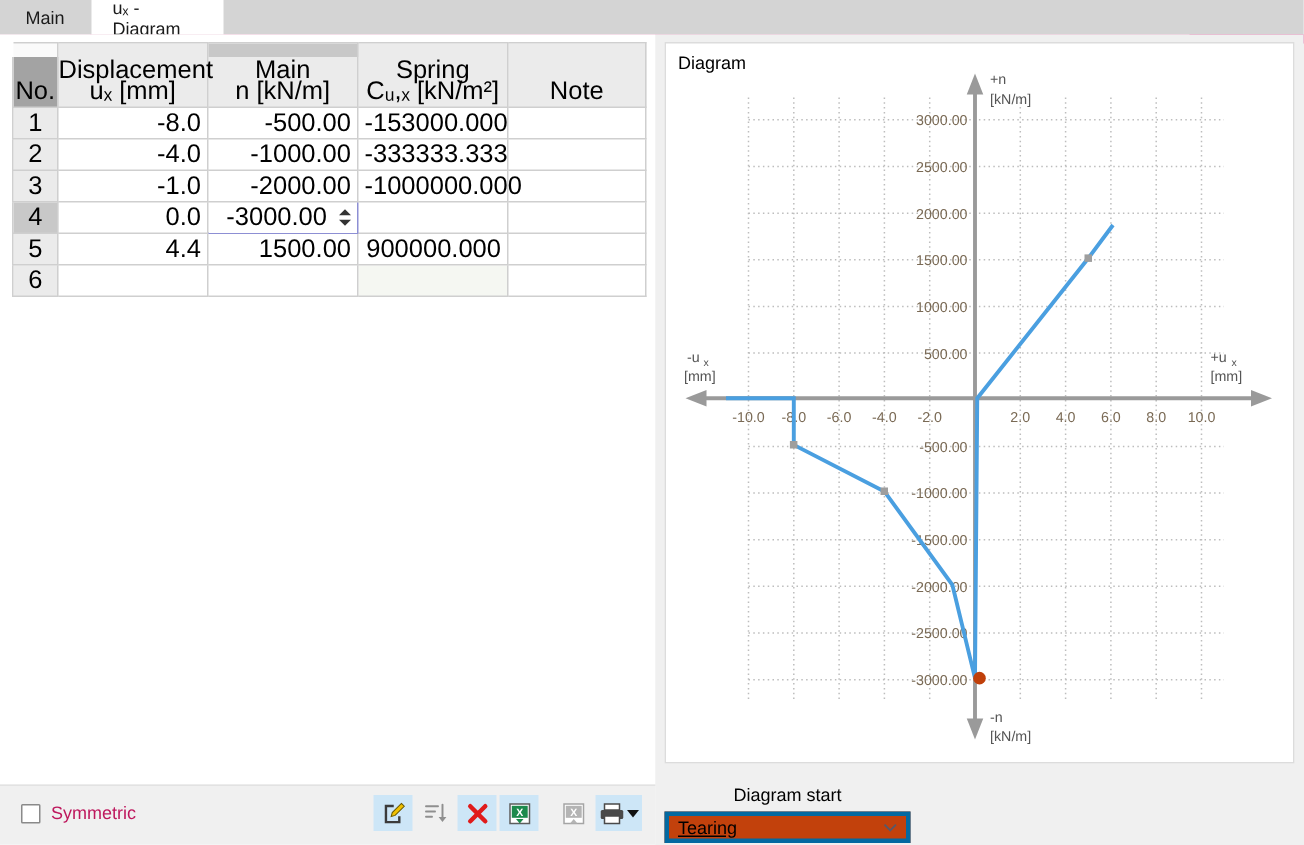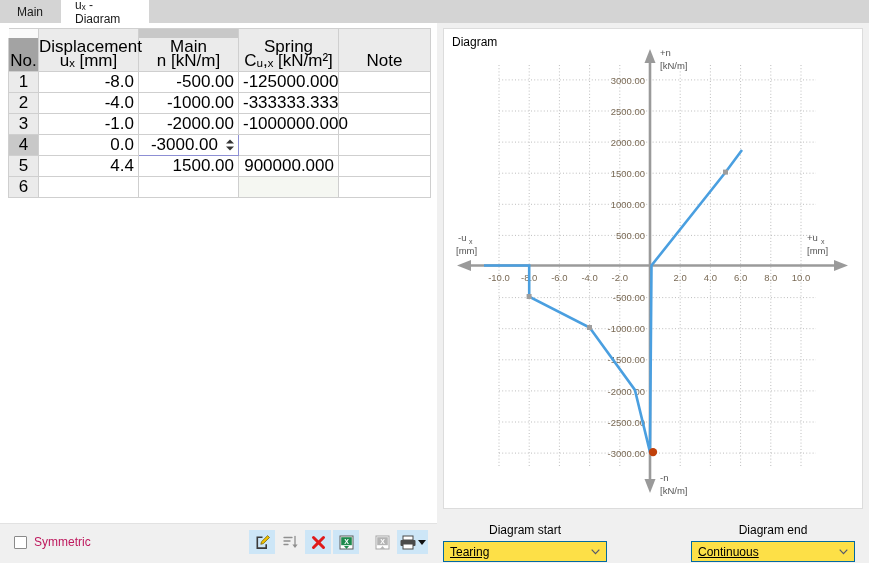--- a/index.html
+++ b/index.html
@@ -131,21 +131,21 @@
     position:absolute;left:8px;top:6px;font-size:12px;color:#000;
   }
   .chartsvg{position:absolute;left:0;top:0;}
 
   
   .ctl{
     position:absolute;
   }
   .ctl .lbl{font-size:12px;color:#000;display:block;margin-bottom:4px;text-align:center;}
   .combo{
-    width:164px;height:21px;background:#fde047;border:1px solid #0369a1;
+    width:164px;height:21px;background:#c2410c;border:3px solid #0369a1;
     box-sizing:border-box;position:relative;display:flex;align-items:center;
     padding-left:6px;font-size:12px;color:#000;text-decoration:underline;
   }
   .combo .cv{flex:1;}
   .combo .chev{
     width:14px;height:100%;display:flex;align-items:center;justify-content:center;
     margin-right:4px;
   }
 </style>
 </head>
@@ -204,21 +204,21 @@
           <td>
             <span class="l1">&nbsp;</span>
             <span class="l2">Note</span>
           </td>
         </tr>
 
         <tr class="row">
           <td class="no">1</td>
           <td class="num">-8.0</td>
           <td class="num">-500.00</td>
-          <td class="num">-125000.000</td>
+          <td class="num">-153000.000</td>
           <td class="note"></td>
         </tr>
         <tr class="row">
           <td class="no">2</td>
           <td class="num">-4.0</td>
           <td class="num">-1000.00</td>
           <td class="num">-333333.333</td>
           <td class="note"></td>
         </tr>
         <tr class="row">
@@ -432,27 +432,16 @@
         <div class="combo">
           <span class="cv">Tearing</span>
           <span class="chev">
             <svg width="9" height="6" viewBox="0 0 9 6">
                 <path d="M0.7 0.7 L4.5 4.6 L8.3 0.7" fill="none" stroke="#55596b" stroke-width="1.2"></path>
               </svg>
           </span>
         </div>
       </div>
 
-      <div class="ctl" style="left:254px;top:500px;">
-        <span class="lbl">Diagram end</span>
-        <div class="combo">
-          <span class="cv">Continuous</span>
-          <span class="chev">
-            <svg width="9" height="6" viewBox="0 0 9 6">
-                <path d="M0.7 0.7 L4.5 4.6 L8.3 0.7" fill="none" stroke="#55596b" stroke-width="1.2"></path>
-              </svg>
-          </span>
-        </div>
-      </div>
 
     </div>
   </div>
 </div>
 
 </body></html>

